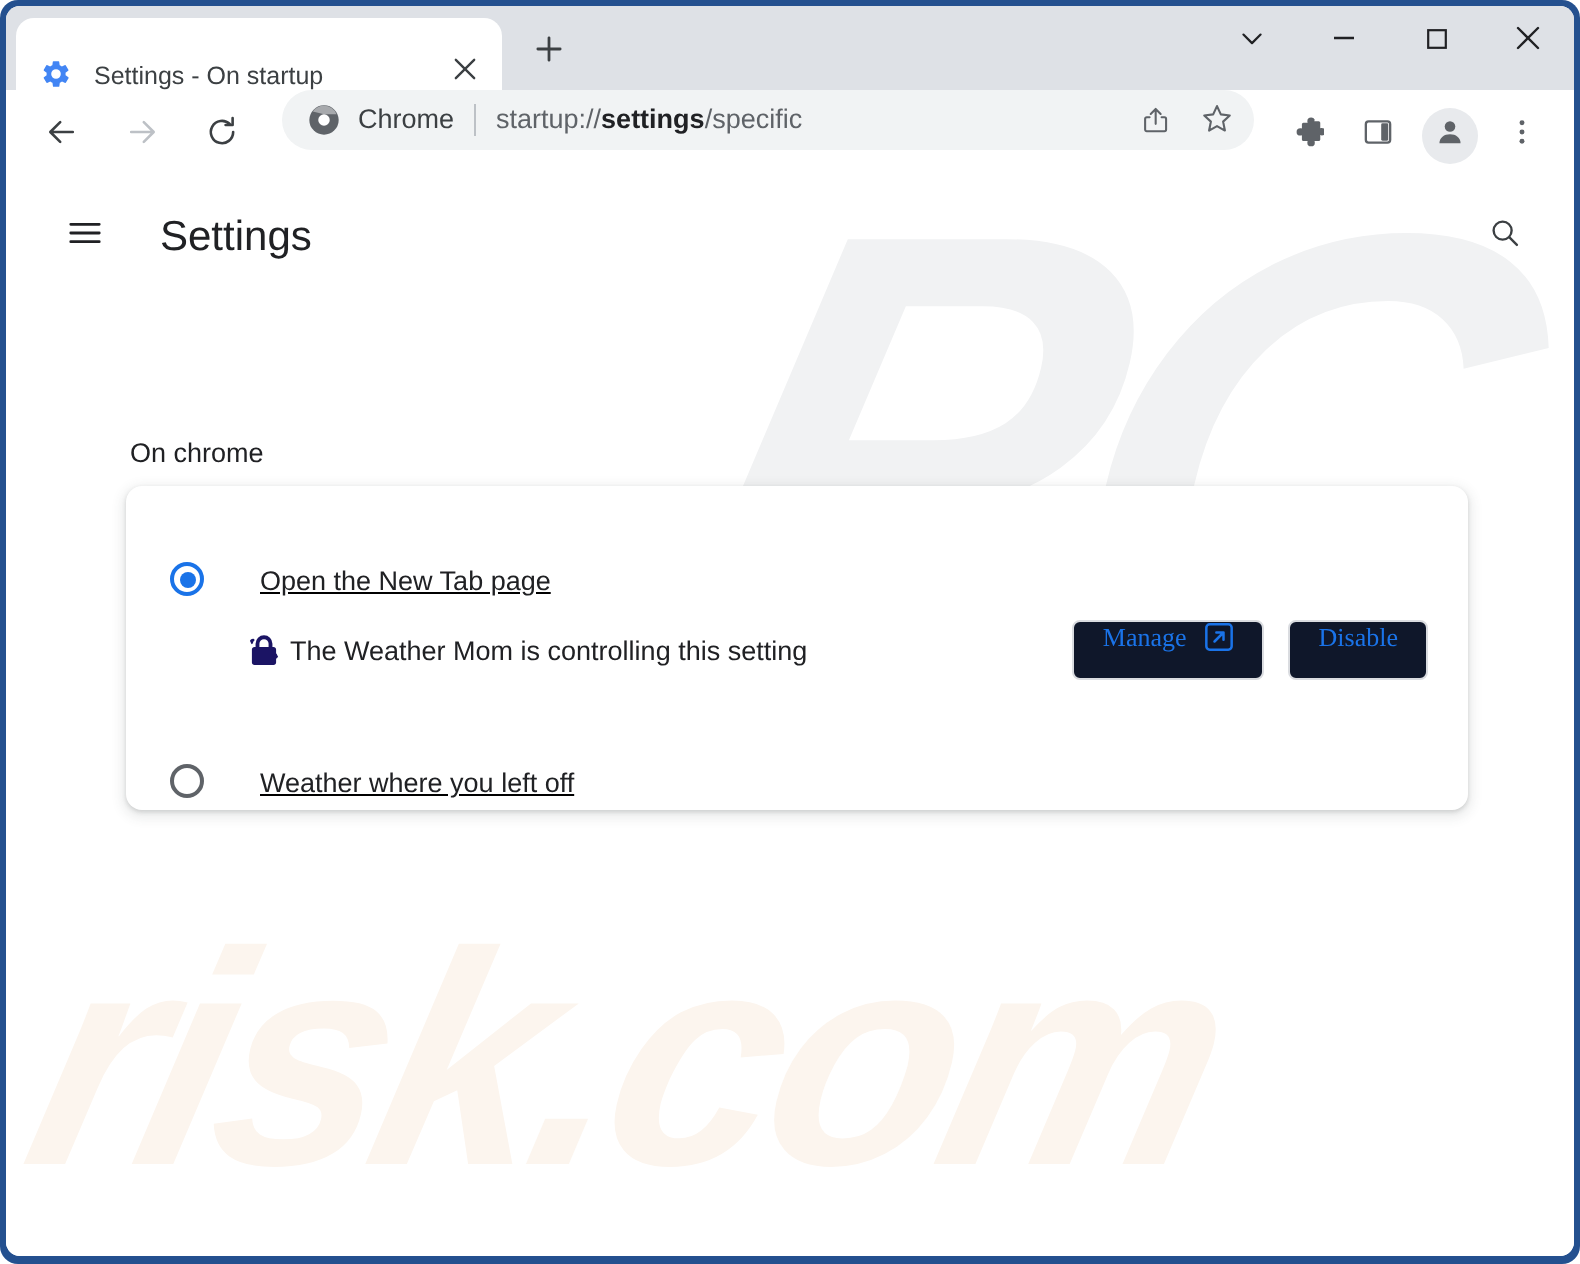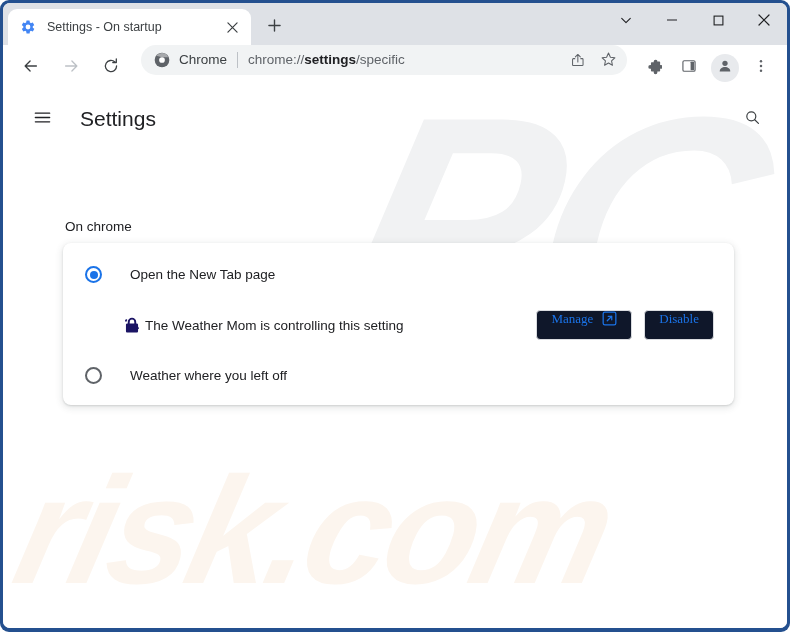--- a/index.html
+++ b/index.html
@@ -35,21 +35,21 @@
     height: 42px;
     background: #dee1e6;
   }
   #tab {
     position: absolute;
     left: 5px; top: 6px;
     width: 243px; height: 36px;
     background: #ffffff;
     border-radius: 9px 9px 0 0;
     display: flex;
-    align-items: center;
+    align-items: flex-end;
     padding: 0 8px 0 12px;
     box-sizing: border-box;
   }
   #tab-favicon { width: 16px; height: 16px; flex: 0 0 16px; }
   #tab-title {
     flex: 1 1 auto;
     margin-left: 11px;
     font-size: 12.5px;
     color: #3c4043;
     white-space: nowrap;
@@ -231,24 +231,25 @@
     width: 671px;
     background: #ffffff;
     border-radius: 8px;
     box-shadow: 0 1px 2px rgba(60,64,67,.18), 0 2px 6px 2px rgba(60,64,67,.10);
     padding: 8px 0 6px 0;
     box-sizing: border-box;
   }
 
   .radio-row {
     display: flex;
-    align-items: center;
+    align-items: flex-end;
     height: 47px;
     padding: 0 24px 0 22px;
     box-sizing: border-box;
+    text-decoration: underline;
   }
   .radio-outer {
     width: 17px; height: 17px;
     border-radius: 50%;
     border: 2px solid #5f6368;
     box-sizing: border-box;
     flex: 0 0 17px;
     position: relative;
   }
   .radio-outer.checked { border-color: #1a73e8; }
@@ -392,21 +393,21 @@
     <div id="omnibox">
       <span id="chrome-brand-icon">
         <svg width="16" height="16" viewBox="0 0 24 24">
           <circle cx="12" cy="12" r="11" fill="#5f6368"></circle>
           <circle cx="12" cy="12" r="4.3" fill="#ffffff"></circle>
           <path d="M12 7.7 H21.4 A10.6 10.6 0 0 0 12 1.4 A10.6 10.6 0 0 0 3.6 5.6 Z" fill="#ffffff" opacity="0.45"></path>
         </svg>
       </span>
       <span id="omnibox-brand">Chrome</span>
       <span id="omnibox-sep"></span>
-      <span id="omnibox-url"><span>chrome://</span><b>settings</b><span>/specific</span></span>
+      <span id="omnibox-url"><span>startup://</span><b>settings</b><span>/specific</span></span>
       <span id="omnibox-actions">
         <span class="omni-icon-btn">
           <svg width="16" height="16" viewBox="0 0 20 20">
             <path d="M6 8.3 H4.2 A1 1 0 0 0 3.2 9.3 V16 A1 1 0 0 0 4.2 17 H15.3 A1 1 0 0 0 16.3 16 V9.3 A1 1 0 0 0 15.3 8.3 H13.5" stroke="#5f6368" stroke-width="1.3" fill="none" stroke-linecap="round" stroke-linejoin="round"></path>
             <path d="M9.8 12.4 V3.3 M6.7 6.2 L9.8 3.1 L12.9 6.2" stroke="#5f6368" stroke-width="1.3" fill="none" stroke-linecap="round" stroke-linejoin="round"></path>
           </svg>
         </span>
         <span class="omni-icon-btn">
           <svg width="17" height="17" viewBox="0 0 20 20">
             <path d="M10 2.4 L12.25 7.3 L17.5 7.95 L13.6 11.55 L14.65 16.8 L10 14.2 L5.35 16.8 L6.4 11.55 L2.5 7.95 L7.75 7.3 Z" stroke="#5f6368" stroke-width="1.25" fill="none" stroke-linejoin="round"></path>

